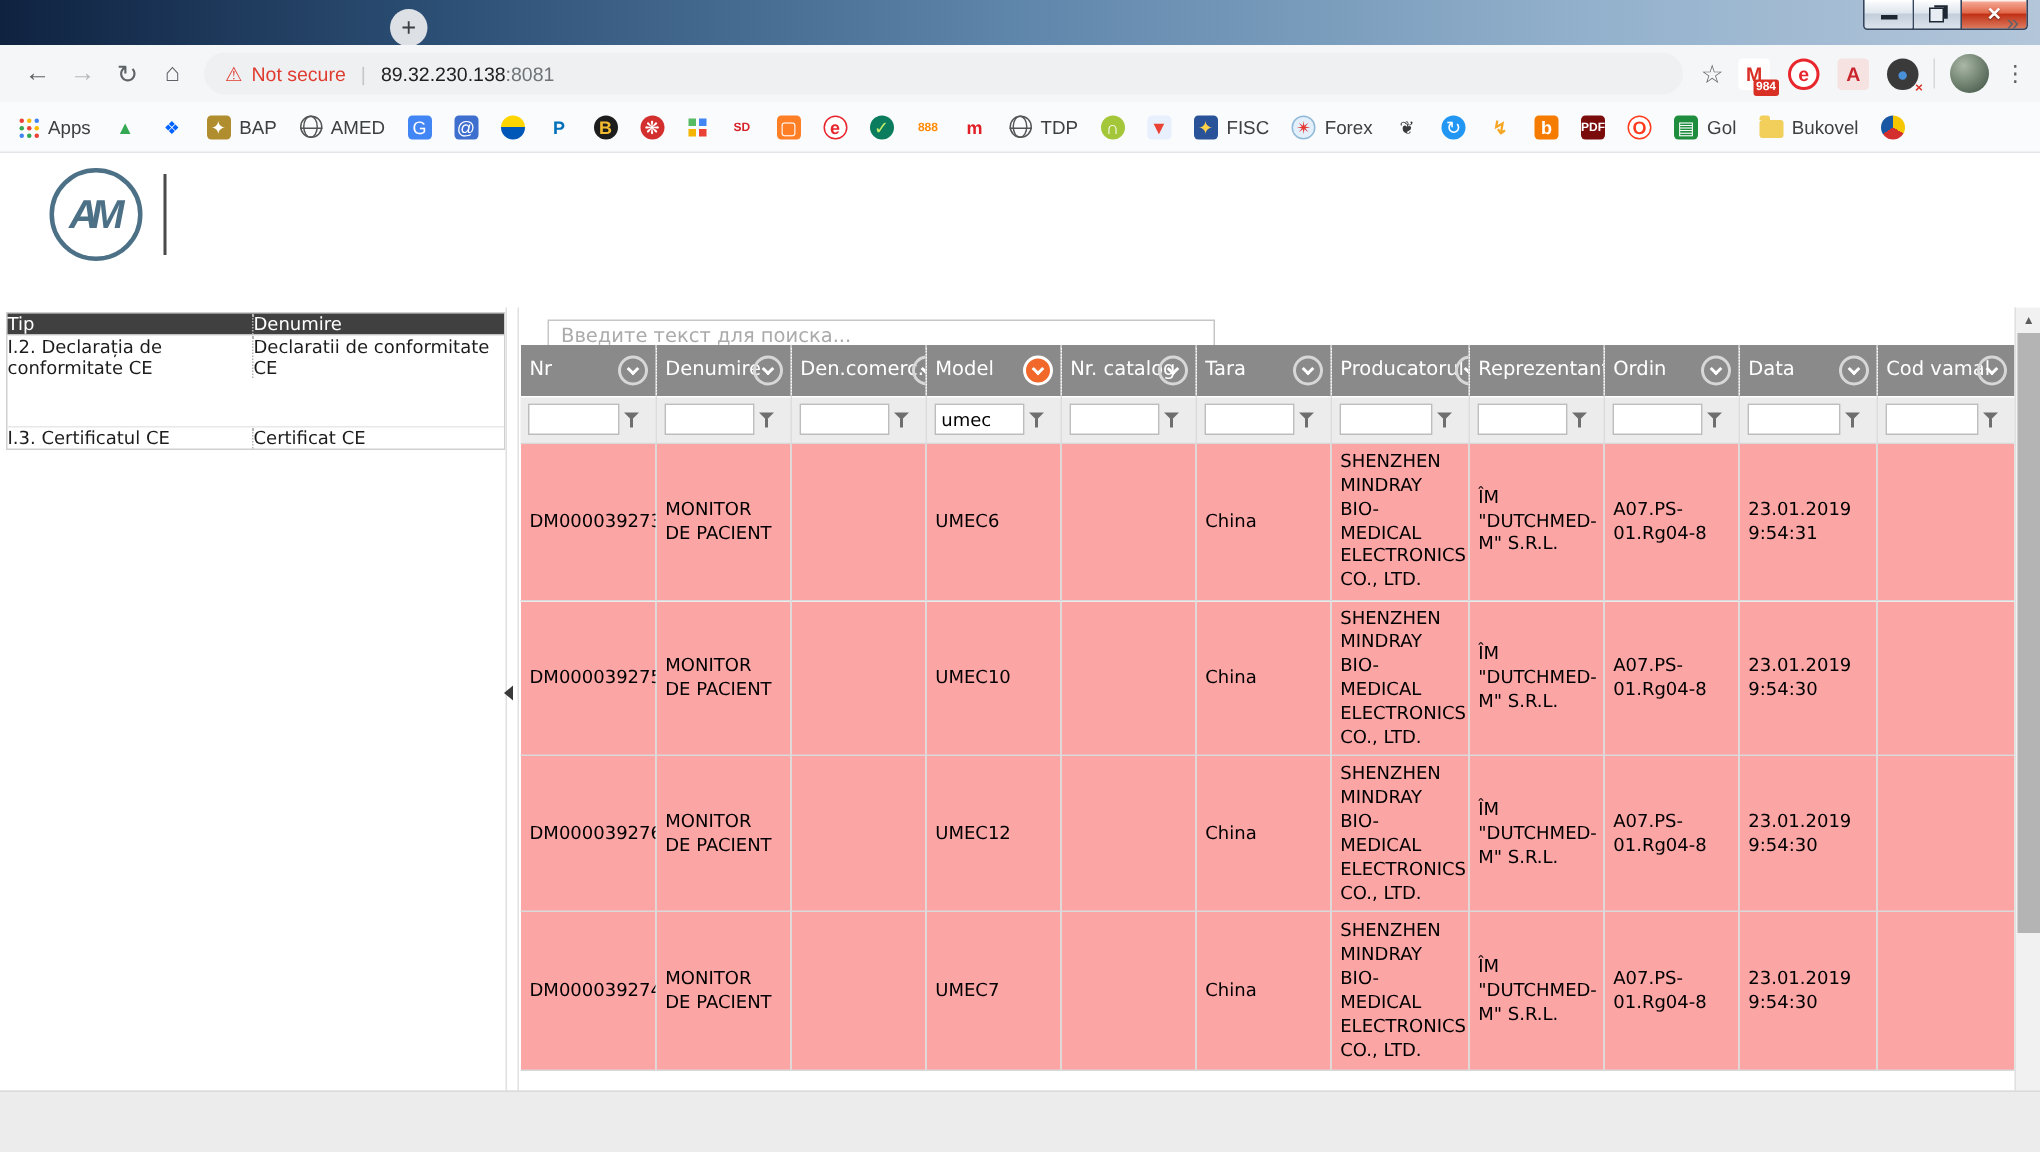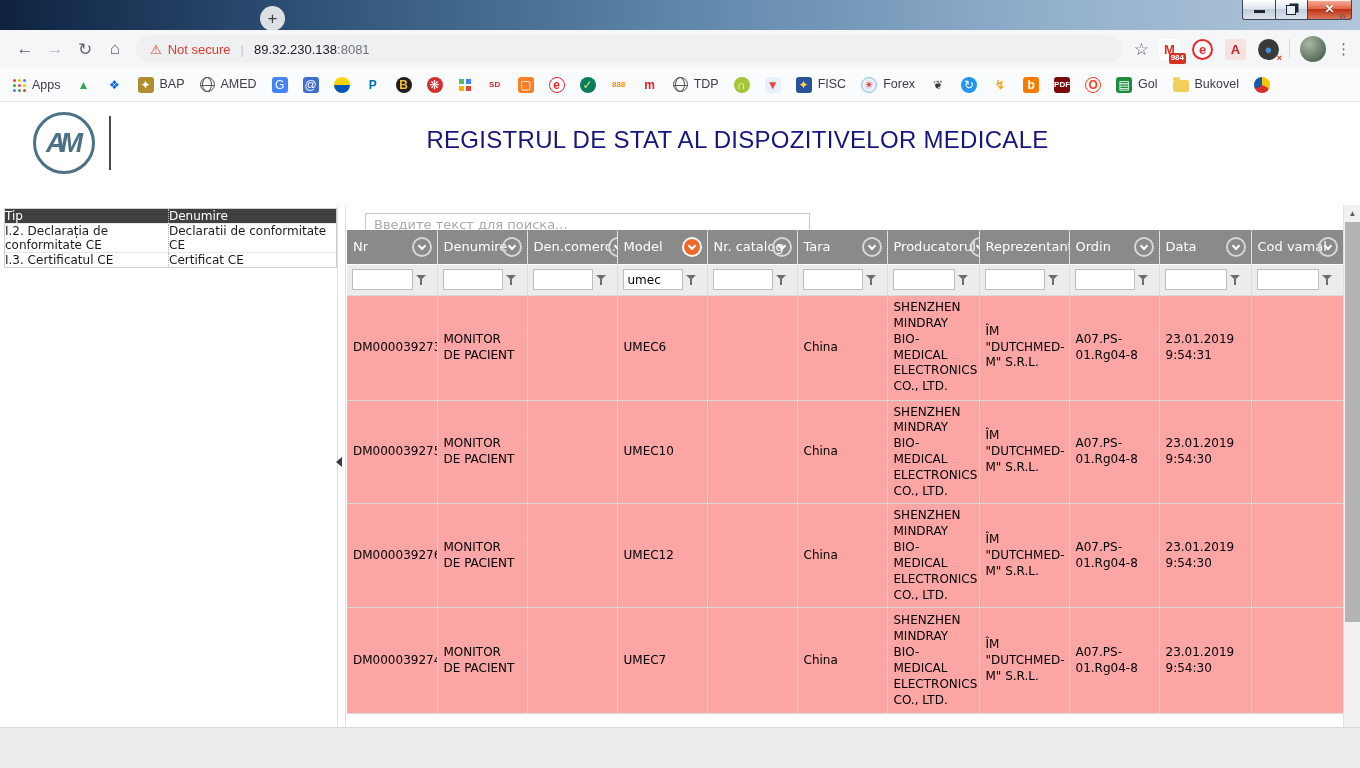--- a/index.html
+++ b/index.html
@@ -53,21 +53,21 @@
     font-weight:bold; padding:1px 2px; border-radius:2px; line-height:1.1; }
   .ext .mini { position:absolute; right:-3px; bottom:-3px; color:#d93025; font-size:9px; font-weight:bold; }
   .vline { width:1px; height:20px; background:#d5d8da; }
   #avatar { width:26px; height:26px; border-radius:50%;
     background:radial-gradient(circle at 35% 30%,#aab8a6,#5c6e5e 70%,#37463c); }
   .kebab { color:#5f6368; font-size:15px; letter-spacing:0; width:14px; text-align:center; }
 
   
   #bookmarks { position:absolute; left:0; top:68px; width:1360px; height:34px; background:#fafbfc;
     border-bottom:1px solid #e3e5e8; display:flex; align-items:center; gap:15px; padding:0 46px 0 12px; overflow:hidden; }
-  .bm { display:flex; align-items:flex-start; gap:6px; flex:none; }
+  .bm { display:flex; align-items:center; gap:6px; flex:none; }
   .bm .lbl { font-size:12.5px; color:#3c4043; white-space:nowrap; }
   .bm-ic { width:16px; height:16px; display:flex; align-items:center; justify-content:center;
     font-size:12px; line-height:1; flex:none; }
   .sq { border-radius:3px; } .ci { border-radius:50%; }
   .ic-dots { position:relative; width:14px; height:14px; }
   .ic-dots::before { content:""; position:absolute; left:1px; top:1px; width:3px; height:3px; border-radius:50%;
     background:#ea4335; box-shadow:5px 0 0 #fbbc05,10px 0 0 #4285f4,0 5px 0 #34a853,5px 5px 0 #ea4335,
     10px 5px 0 #fbbc05,0 10px 0 #4285f4,5px 10px 0 #34a853,10px 10px 0 #ea4335; }
   .ic-tiles { position:relative; width:14px; height:14px; }
   .ic-tiles::before { content:""; position:absolute; left:1px; top:1px; width:5px; height:5px;
@@ -286,33 +286,32 @@
   </div>
 <div id="bm-overflow">»</div>
 
 <div id="page">
   <div id="logo">
     <div class="ring">
       <span class="mono">AM</span>
     </div>
     <div class="bar"></div>
   </div>
-  <div id="page-title">REGISTRUL DE STAT AL DISPOZITIVELOR MEDICALE</div>
 
   <table id="sidebar" style="border-spacing:0; display:block;">
     <tbody id="sidebar-body" style="display:block;">
         <tr class="shead" style="display: flex;">
           <td class="c1">Tip</td>
           <td class="c2">Denumire</td>
         </tr>
         <tr class="srow" style="display: flex;">
           <td class="c1">I.2. Declarația de conformitate CE</td>
           <td class="c2">Declaratii de conformitate CE</td>
         </tr>
-        <tr class="srow" style="display: flex;">
+        <tr class="srow" style="display: flex; margin-top: 32px;">
           <td class="c1">I.3. Certificatul CE</td>
           <td class="c2">Certificat CE</td>
         </tr>
       </tbody>
   </table>
 
   <div id="splitter"></div>
   <div id="collapse"></div>
 
   <div id="gridwrap">

